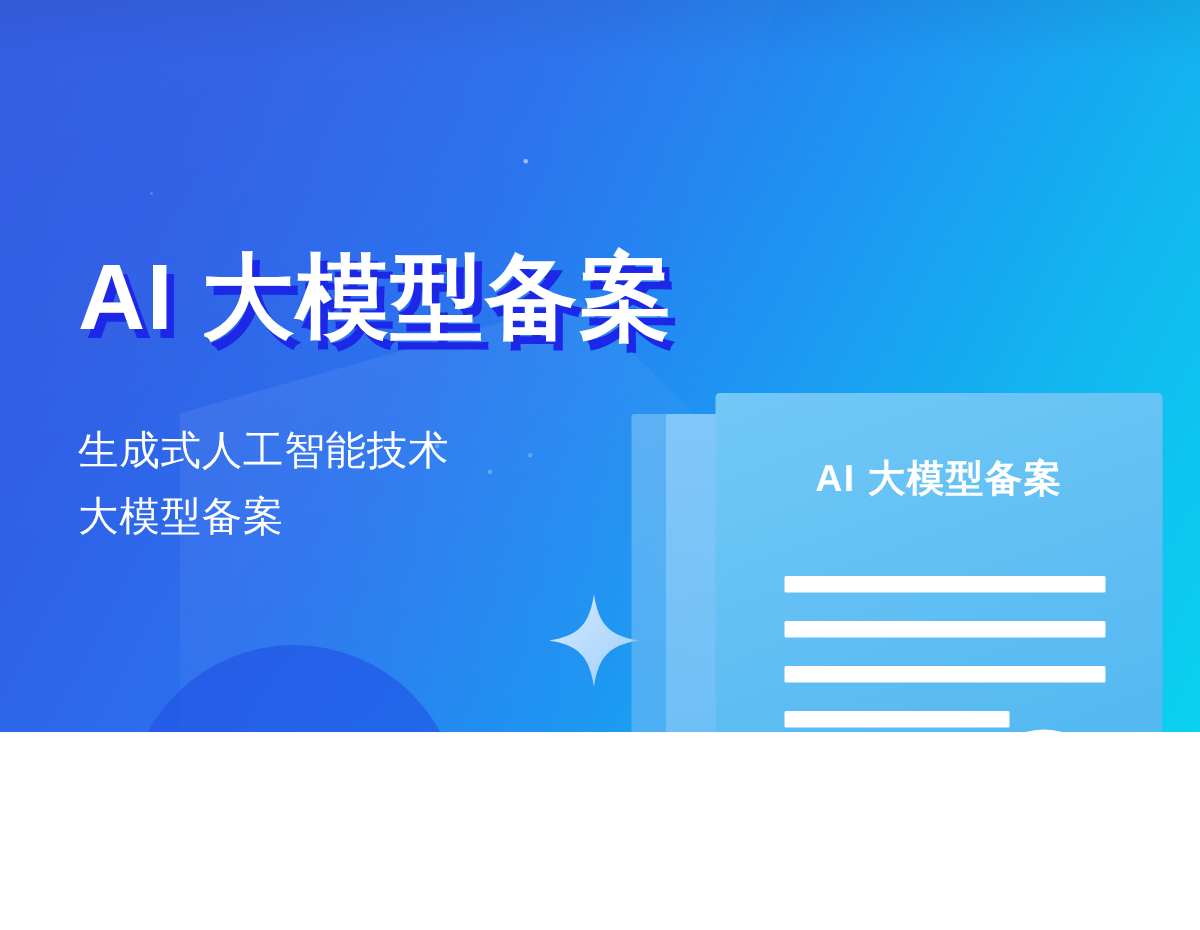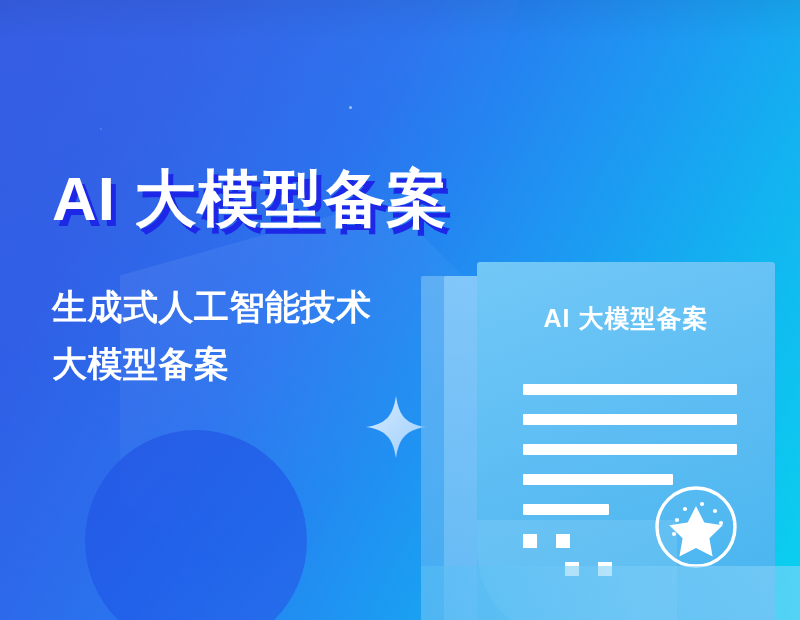--- a/index.html
+++ b/index.html
@@ -1,20 +1,20 @@
 <!DOCTYPE html>
 <html><head>
 <meta charset="utf-8">
 <style>
   html,body{margin:0;padding:0;background:#ffffff;}
   body{font-family:"Liberation Sans","DejaVu Sans",sans-serif;}
 
   #banner{
     position:relative;
-    width:800px;height:620px;
+    width:800px;height:488px;
     overflow:hidden;
     background:linear-gradient(118deg,#2d57e2 0%,#2f5fe6 18%,#2a72ee 38%,#1f93f2 58%,#12b4f0 78%,#0ad2ef 100%);
   }
 
   
   .sheen-a{
     position:absolute;left:-60px;top:-120px;width:520px;height:520px;
     background:linear-gradient(135deg,rgba(255,255,255,.055),rgba(255,255,255,0) 70%);
     transform:rotate(18deg);
     pointer-events:none;
@@ -44,21 +44,21 @@
 
   
   .copy{position:absolute;left:52px;top:166px;width:400px;}
   .headline{
     font-size:62px;font-weight:bold;color:#ffffff;line-height:1.08;
     letter-spacing:1px;white-space:nowrap;
     text-shadow:5px 6px 0 #1c27e8;
   }
   .sub{margin-top:46px;}
   .sub-line{
-    font-size:35px;font-weight:bold;color:#ffffff;line-height:1.62;
+    font-size:27px;font-weight:normal;color:#ffffff;line-height:1.62;
     letter-spacing:.5px;white-space:nowrap;
   }
 
   
   .sparkle{position:absolute;left:366px;top:396px;width:60px;height:62px;pointer-events:none;}
 
   
   .card-back2{
     position:absolute;left:421px;top:276px;width:120px;height:344px;
     background:linear-gradient(180deg,#7ec3f7,#61b4f3);

